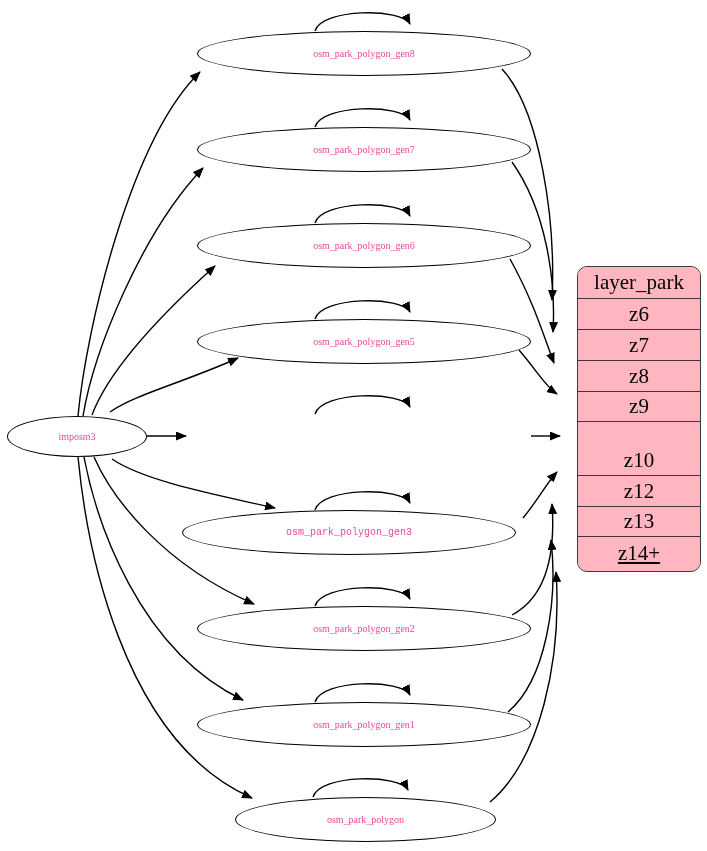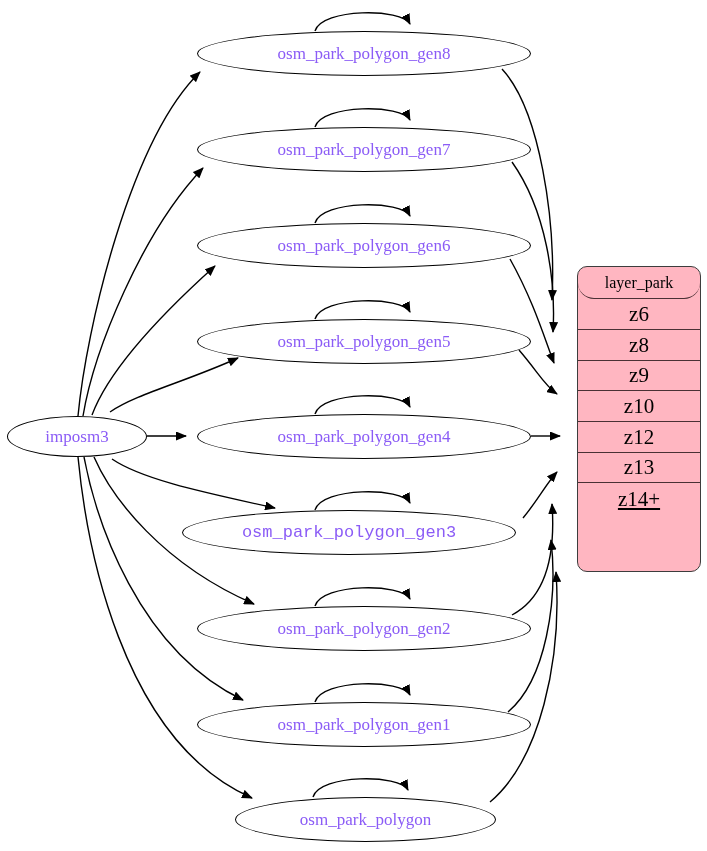--- a/index.html
+++ b/index.html
@@ -27,22 +27,22 @@
     border: 1.1px solid #000000;
     border-radius: 50%;
     background: transparent;
     box-sizing: border-box;
     display: flex;
     align-items: center;
     justify-content: center;
     z-index: 3;
   }
   .node-label {
-    font-size: 17px;
-    color: #8b5cf6;
+    font-size: 10px;
+    color: #ec4899;
     white-space: nowrap;
     line-height: 1;
   }
   #layer-table {
     position: absolute;
     box-sizing: border-box;
     border: 1.3px solid #3d3d3d;
     border-radius: 10px;
     background: #ffb6c1;
     overflow: hidden;
@@ -54,22 +54,21 @@
     display: flex;
     align-items: center;
     justify-content: center;
     background: #ffb6c1;
     color: #000000;
     font-size: 21px;
     border-bottom: 1.1px solid #4a3034;
     line-height: 1;
   }
   .table-row.header {
-    font-size: 16px;
-    border-radius: 16px;
+    font-size: 21px;
   }
   .table-row.last {
     border-bottom: none;
   }
 </style>
 </head>
 <body>
 
 <div id="canvas">
 
@@ -124,23 +123,20 @@
   </div>
   <div class="node-ellipse" style="left:197px; top:127px; width:334px; height:45px;">
     <span class="node-label">osm_park_polygon_gen7</span>
   </div>
   <div class="node-ellipse" style="left:197px; top:223px; width:334px; height:45px;">
     <span class="node-label">osm_park_polygon_gen6</span>
   </div>
   <div class="node-ellipse" style="left:197px; top:319px; width:334px; height:45px;">
     <span class="node-label">osm_park_polygon_gen5</span>
   </div>
-  <div class="node-ellipse" style="left:197px; top:414px; width:334px; height:45px;">
-    <span class="node-label">osm_park_polygon_gen4</span>
-  </div>
   <div class="node-ellipse" style="left:182px; top:510px; width:334px; height:45px;font-family:Liberation Mono, monospace;">
     <span class="node-label">osm_park_polygon_gen3</span>
   </div>
   <div class="node-ellipse" style="left:197px; top:606px; width:334px; height:45px;">
     <span class="node-label">osm_park_polygon_gen2</span>
   </div>
   <div class="node-ellipse" style="left:197px; top:702px; width:334px; height:45px;">
     <span class="node-label">osm_park_polygon_gen1</span>
   </div>
   <div class="node-ellipse" style="left:235px; top:797px; width:261px; height:45px;">
@@ -148,26 +144,29 @@
   </div>
 
   <div id="layer-table" style="left:577px; top:266px; width:124px; height:306px;">
     <div class="table-row header" style="height:32px;">
       <span>layer_park</span>
     </div>
     <div class="table-row" style="height:31px;">
       <span>z6</span>
     </div>
     <div class="table-row" style="height:31px;">
+      <span>z7</span>
+    </div>
+    <div class="table-row" style="height:31px;">
       <span>z8</span>
     </div>
     <div class="table-row" style="height:30px;">
       <span>z9</span>
     </div>
-    <div class="table-row" style="height:31px;">
+    <div class="table-row" style="height:31px;margin-top:23px;">
       <span>z10</span>
     </div>
     <div class="table-row" style="height:31px;">
       <span>z12</span>
     </div>
     <div class="table-row" style="height:30px;">
       <span>z13</span>
     </div>
     <div class="table-row last" style="height:32px;text-decoration:underline;">
       <span>z14+</span>

